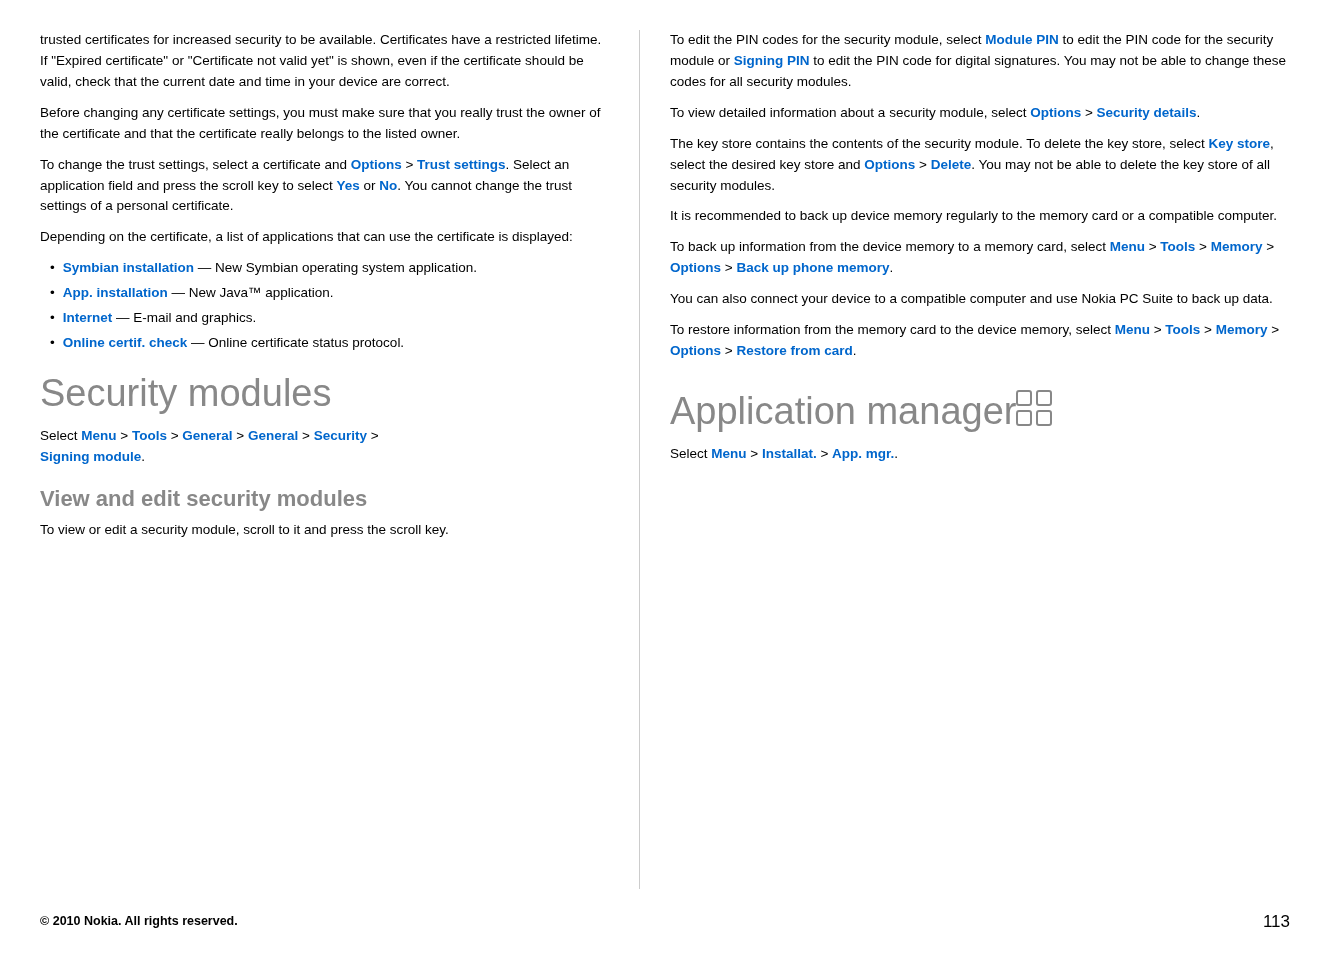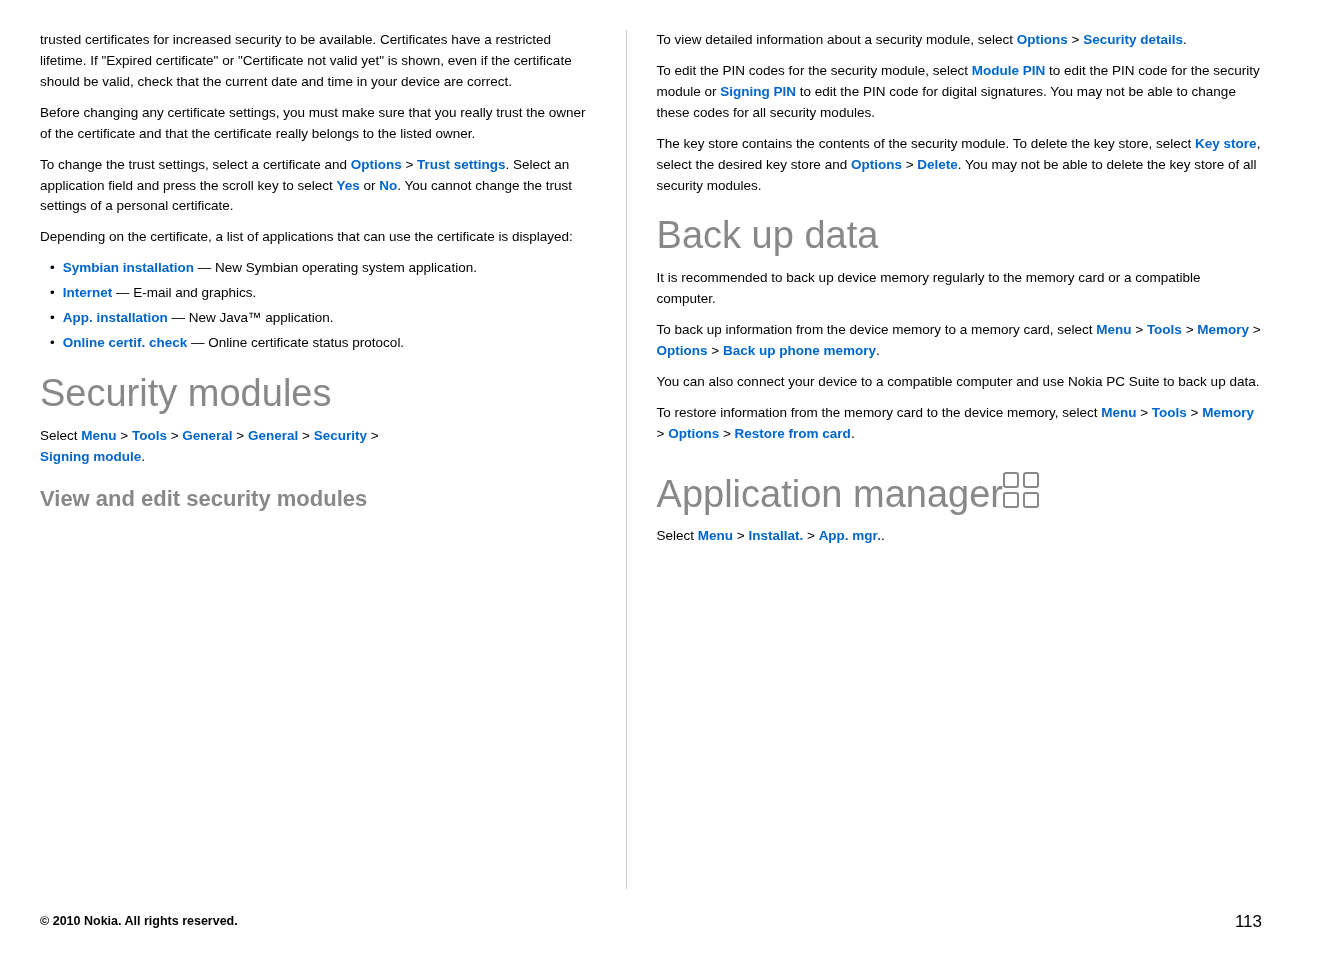--- a/index.html
+++ b/index.html
@@ -10,21 +10,21 @@
       line-height: 1.5;
       color: #000;
       width: 1322px;
       min-height: 954px;
     }
     .page {
       width: 1322px;
       min-height: 954px;
       display: flex;
       flex-direction: column;
-      padding: 30px 60px 20px 40px;
+      padding: 30px 32px 20px 40px;
     }
     .columns {
       display: flex;
       flex: 1;
       gap: 0;
     }
     .left-col {
       width: 48%;
       padding-right: 30px;
       border-right: 1px solid #ccc;
@@ -116,55 +116,55 @@
         <span>To change the trust settings, select a certificate and </span><span class="link">Options</span><span>  &gt;  </span><span class="link">Trust settings</span><span>. Select an application field and press the scroll key to select </span><span class="link">Yes</span><span> or </span><span class="link">No</span><span>. You cannot change the trust settings of a personal certificate.</span>
       </p>
       <p>Depending on the certificate, a list of applications that can use the certificate is displayed:</p>
       <ul>
         <li>
           <span></span>
           <span><span class="link">Symbian installation</span><span> — New Symbian operating system application.</span></span>
         </li>
         <li>
           <span></span>
-          <span><span class="link">Internet</span><span> — E-mail and graphics.</span></span>
+          <span><span class="link">App. installation</span><span> — New Java™ application.</span></span>
         </li>
         <li>
           <span></span>
-          <span><span class="link">App. installation</span><span> — New Java™ application.</span></span>
+          <span><span class="link">Internet</span><span> — E-mail and graphics.</span></span>
         </li>
         <li>
           <span></span>
           <span><span class="link">Online certif. check</span><span> — Online certificate status protocol.</span></span>
         </li>
       </ul>
 
       <h2 class="section-heading-large">Security modules</h2>
 
       <p>
         <span>Select </span><span class="link">Menu</span><span>  &gt;  </span><span class="link">Tools</span><span>  &gt;  </span><span class="link">General</span><span>  &gt;  </span><span class="link">General</span><span>  &gt;  </span><span class="link">Security</span><span>  &gt;  </span><br><span class="link">Signing module</span><span>.</span>
       </p>
 
       <h3 class="section-heading-medium">View and edit security modules</h3>
+      <p>To view or edit a security module, scroll to it and press the scroll key.</p>
     </div>
 
     <div class="right-col">
       <p>
-        <span>To view detailed information about a security module, select </span><span class="link">Options</span><span>  &gt;  </span><span class="link">Security details</span><span>.</span>
+        <span>To edit the PIN codes for the security module, select </span><span class="link">Module PIN</span><span> to edit the PIN code for the security module or </span><span class="link">Signing PIN</span><span> to edit the PIN code for digital signatures. You may not be able to change these codes for all security modules.</span>
       </p>
 
       <p>
-        <span>To edit the PIN codes for the security module, select </span><span class="link">Module PIN</span><span> to edit the PIN code for the security module or </span><span class="link">Signing PIN</span><span> to edit the PIN code for digital signatures. You may not be able to change these codes for all security modules.</span>
+        <span>To view detailed information about a security module, select </span><span class="link">Options</span><span>  &gt;  </span><span class="link">Security details</span><span>.</span>
       </p>
 
       <p>
         <span>The key store contains the contents of the security module. To delete the key store, select </span><span class="link">Key store</span><span>, select the desired key store and </span><span class="link">Options</span><span>  &gt;  </span><span class="link">Delete</span><span>. You may not be able to delete the key store of all security modules.</span>
       </p>
 
-      <h2 class="section-heading-large">Back up data</h2>
 
       <p>It is recommended to back up device memory regularly to the memory card or a compatible computer.</p>
 
       <p>
         <span>To back up information from the device memory to a memory card, select </span><span class="link">Menu</span><span>  &gt;  </span><span class="link">Tools</span><span>  &gt;  </span><span class="link">Memory</span><span>  &gt;  </span><span class="link">Options</span><span>  &gt;  </span><span class="link">Back up phone memory</span><span>.</span>
       </p>
 
       <p>You can also connect your device to a compatible computer and use Nokia PC Suite to back up data.</p>
 
       <p>

